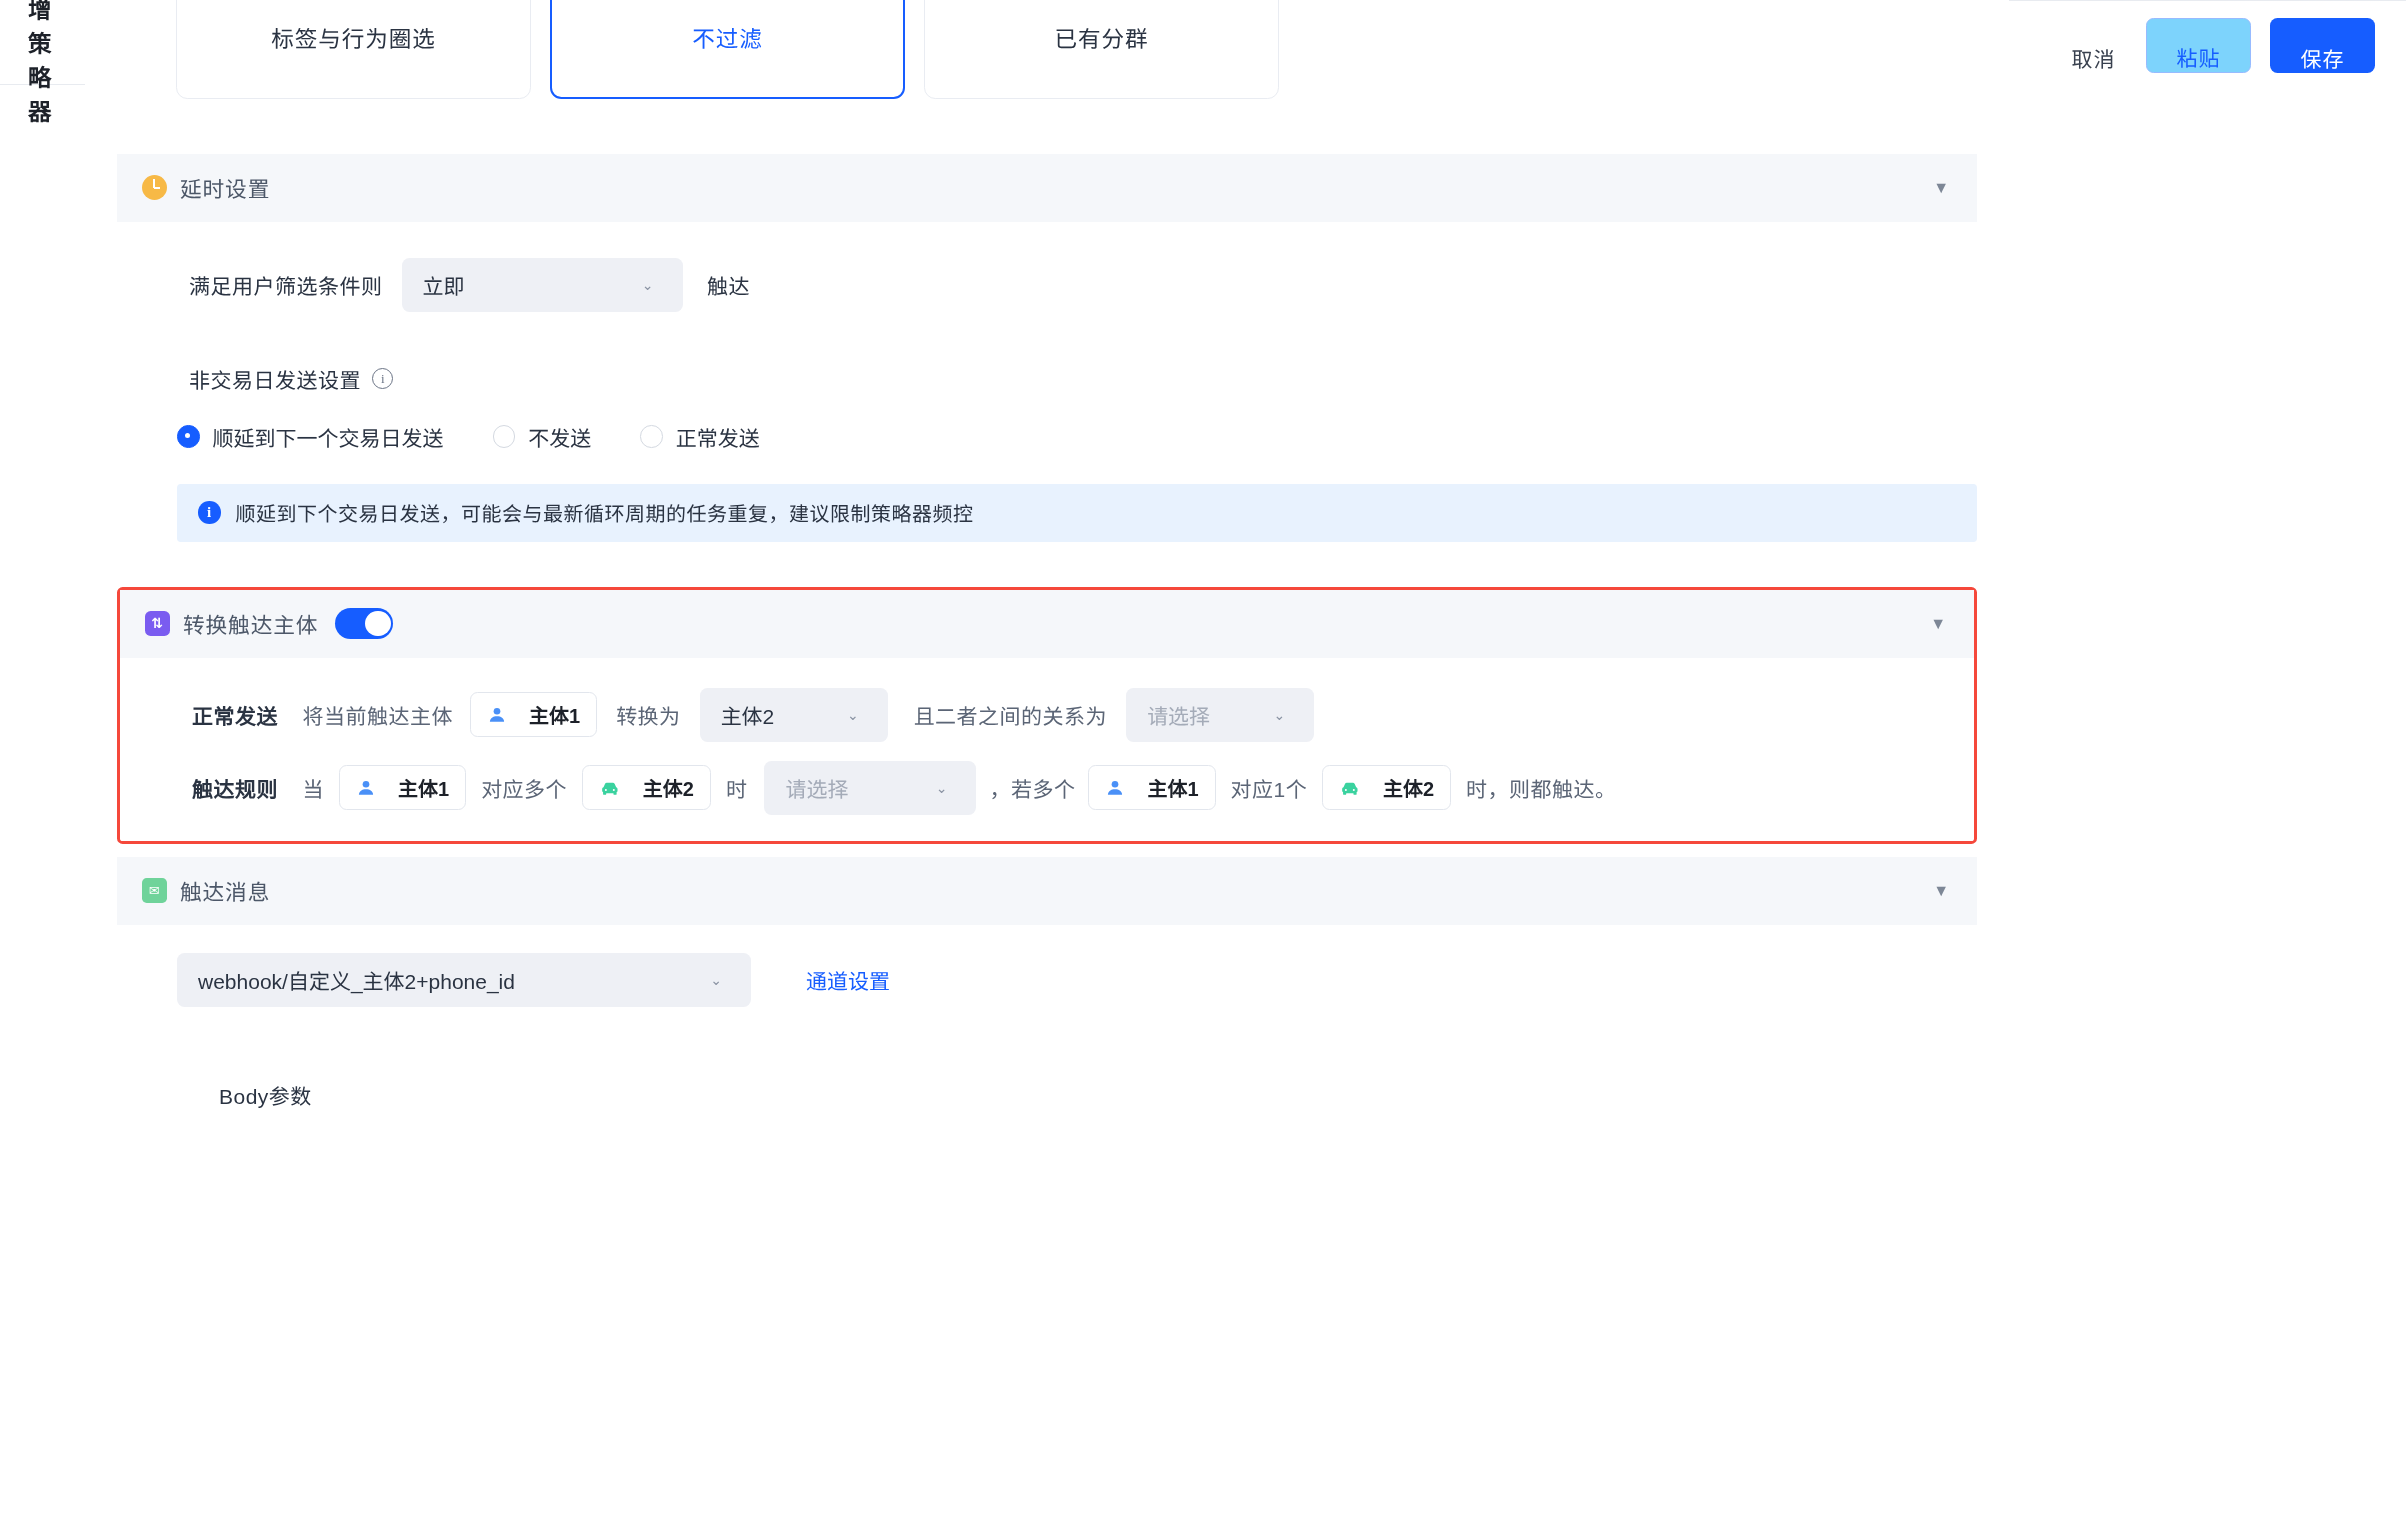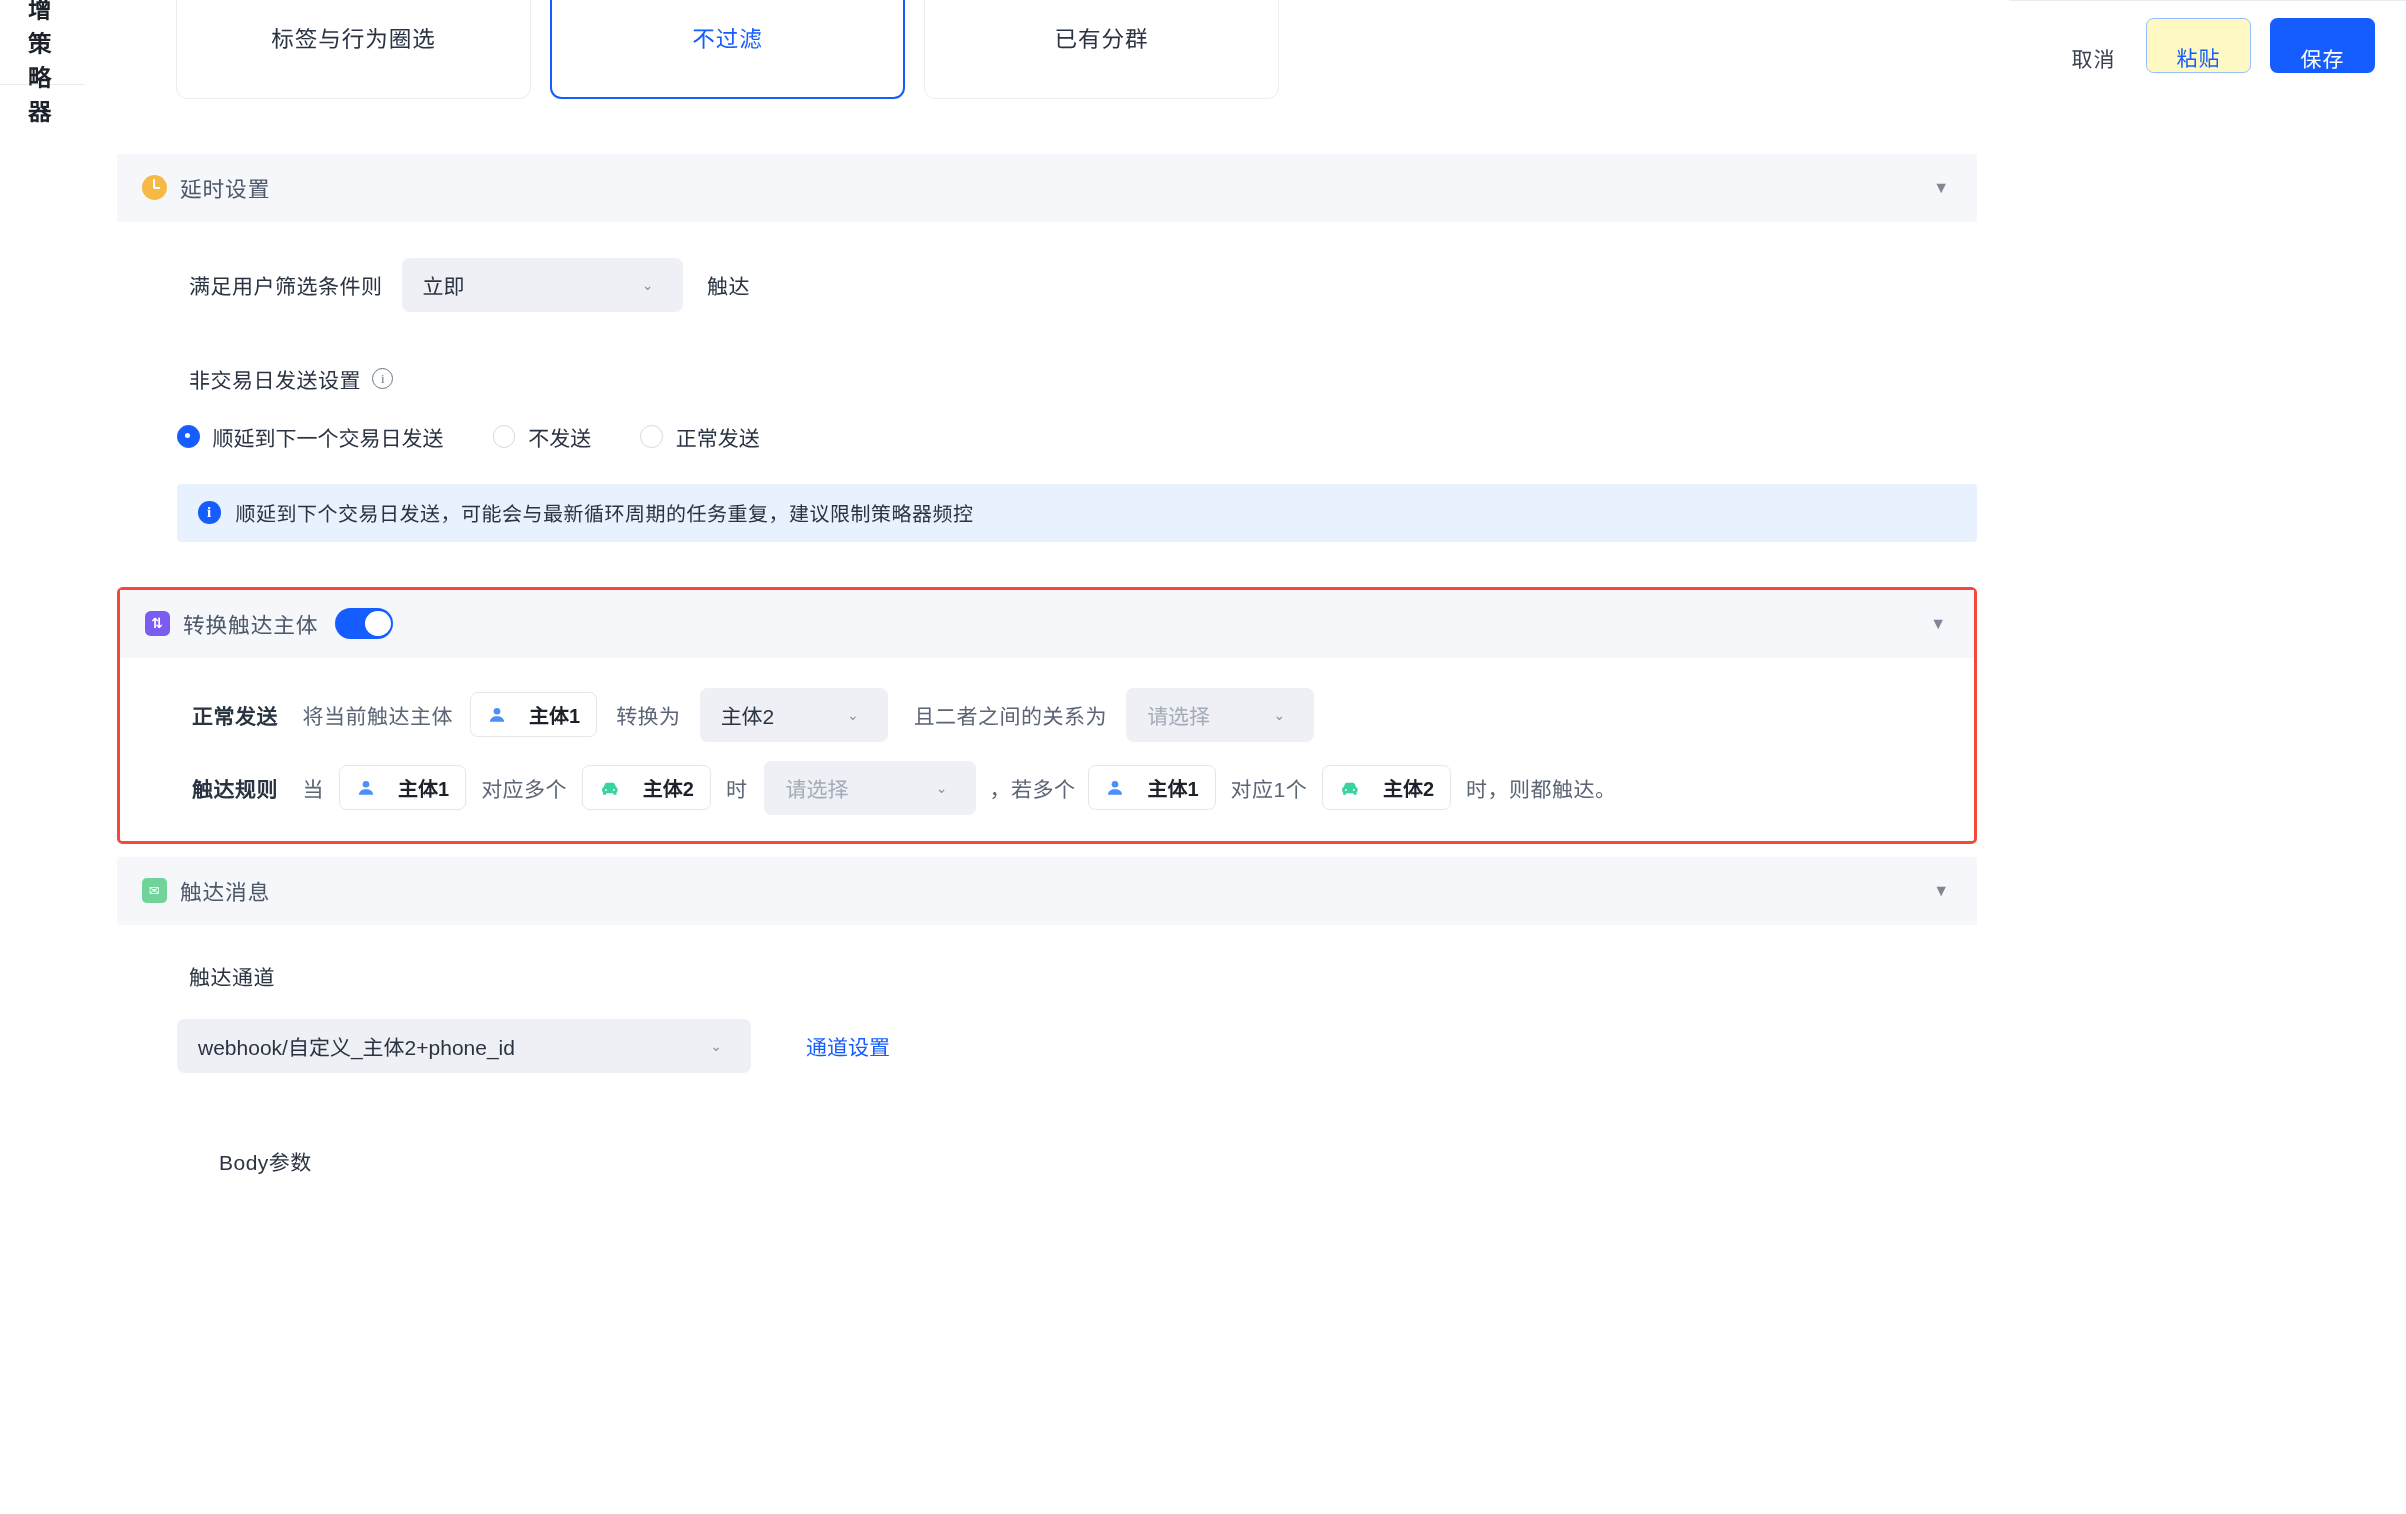--- a/index.html
+++ b/index.html
@@ -294,21 +294,21 @@
     min-width: 105px;
     border-radius: 7.5px;
     display: inline-flex;
     align-items: flex-end;
     justify-content: center;
     font-size: 21px;
     cursor: pointer;
     letter-spacing: 0.9px;
   }
   .btn-ghost { background: #ffffff; color: #39414f; }
-  .btn-outline { background: #fef9c3; color: #165dff; border: 1.4px solid #97bbff; }
+  .btn-outline { background: #7dd3fc; color: #165dff; border: 1.4px solid #97bbff; }
   .btn-primary { background: #165dff; color: #ffffff; }
   .footer-right { margin-left: auto; display: flex; gap: 19px; }
 </style>
 </head>
 <body>
 
 <div class="page">
 
   <div class="titlebar">
     <div class="title">新增策略器</div>
@@ -452,23 +452,20 @@
     </div>
 
     <div class="section" style="margin-top:13px;">
       <div class="section-head">
         <span class="sec-icon ico-mail">✉</span>
         <span class="sec-title">触达消息</span>
         <span class="collapse-caret">▼</span>
       </div>
     </div>
 
-    <div class="form-row" style="margin-top:36px;">
-      <span class="lbl">触达通道</span>
-    </div>
 
     <div class="form-row" style="margin-top:28px;">
       <span class="select" style="width:574px;">
         <span>webhook/自定义_主体2+phone_id</span>
         <span class="caret">⌄</span>
       </span>
       <span class="link" style="margin-left:55px;">通道设置</span>
     </div>
 
     <div class="form-row" style="margin-top:73px; padding-left:122px;">

